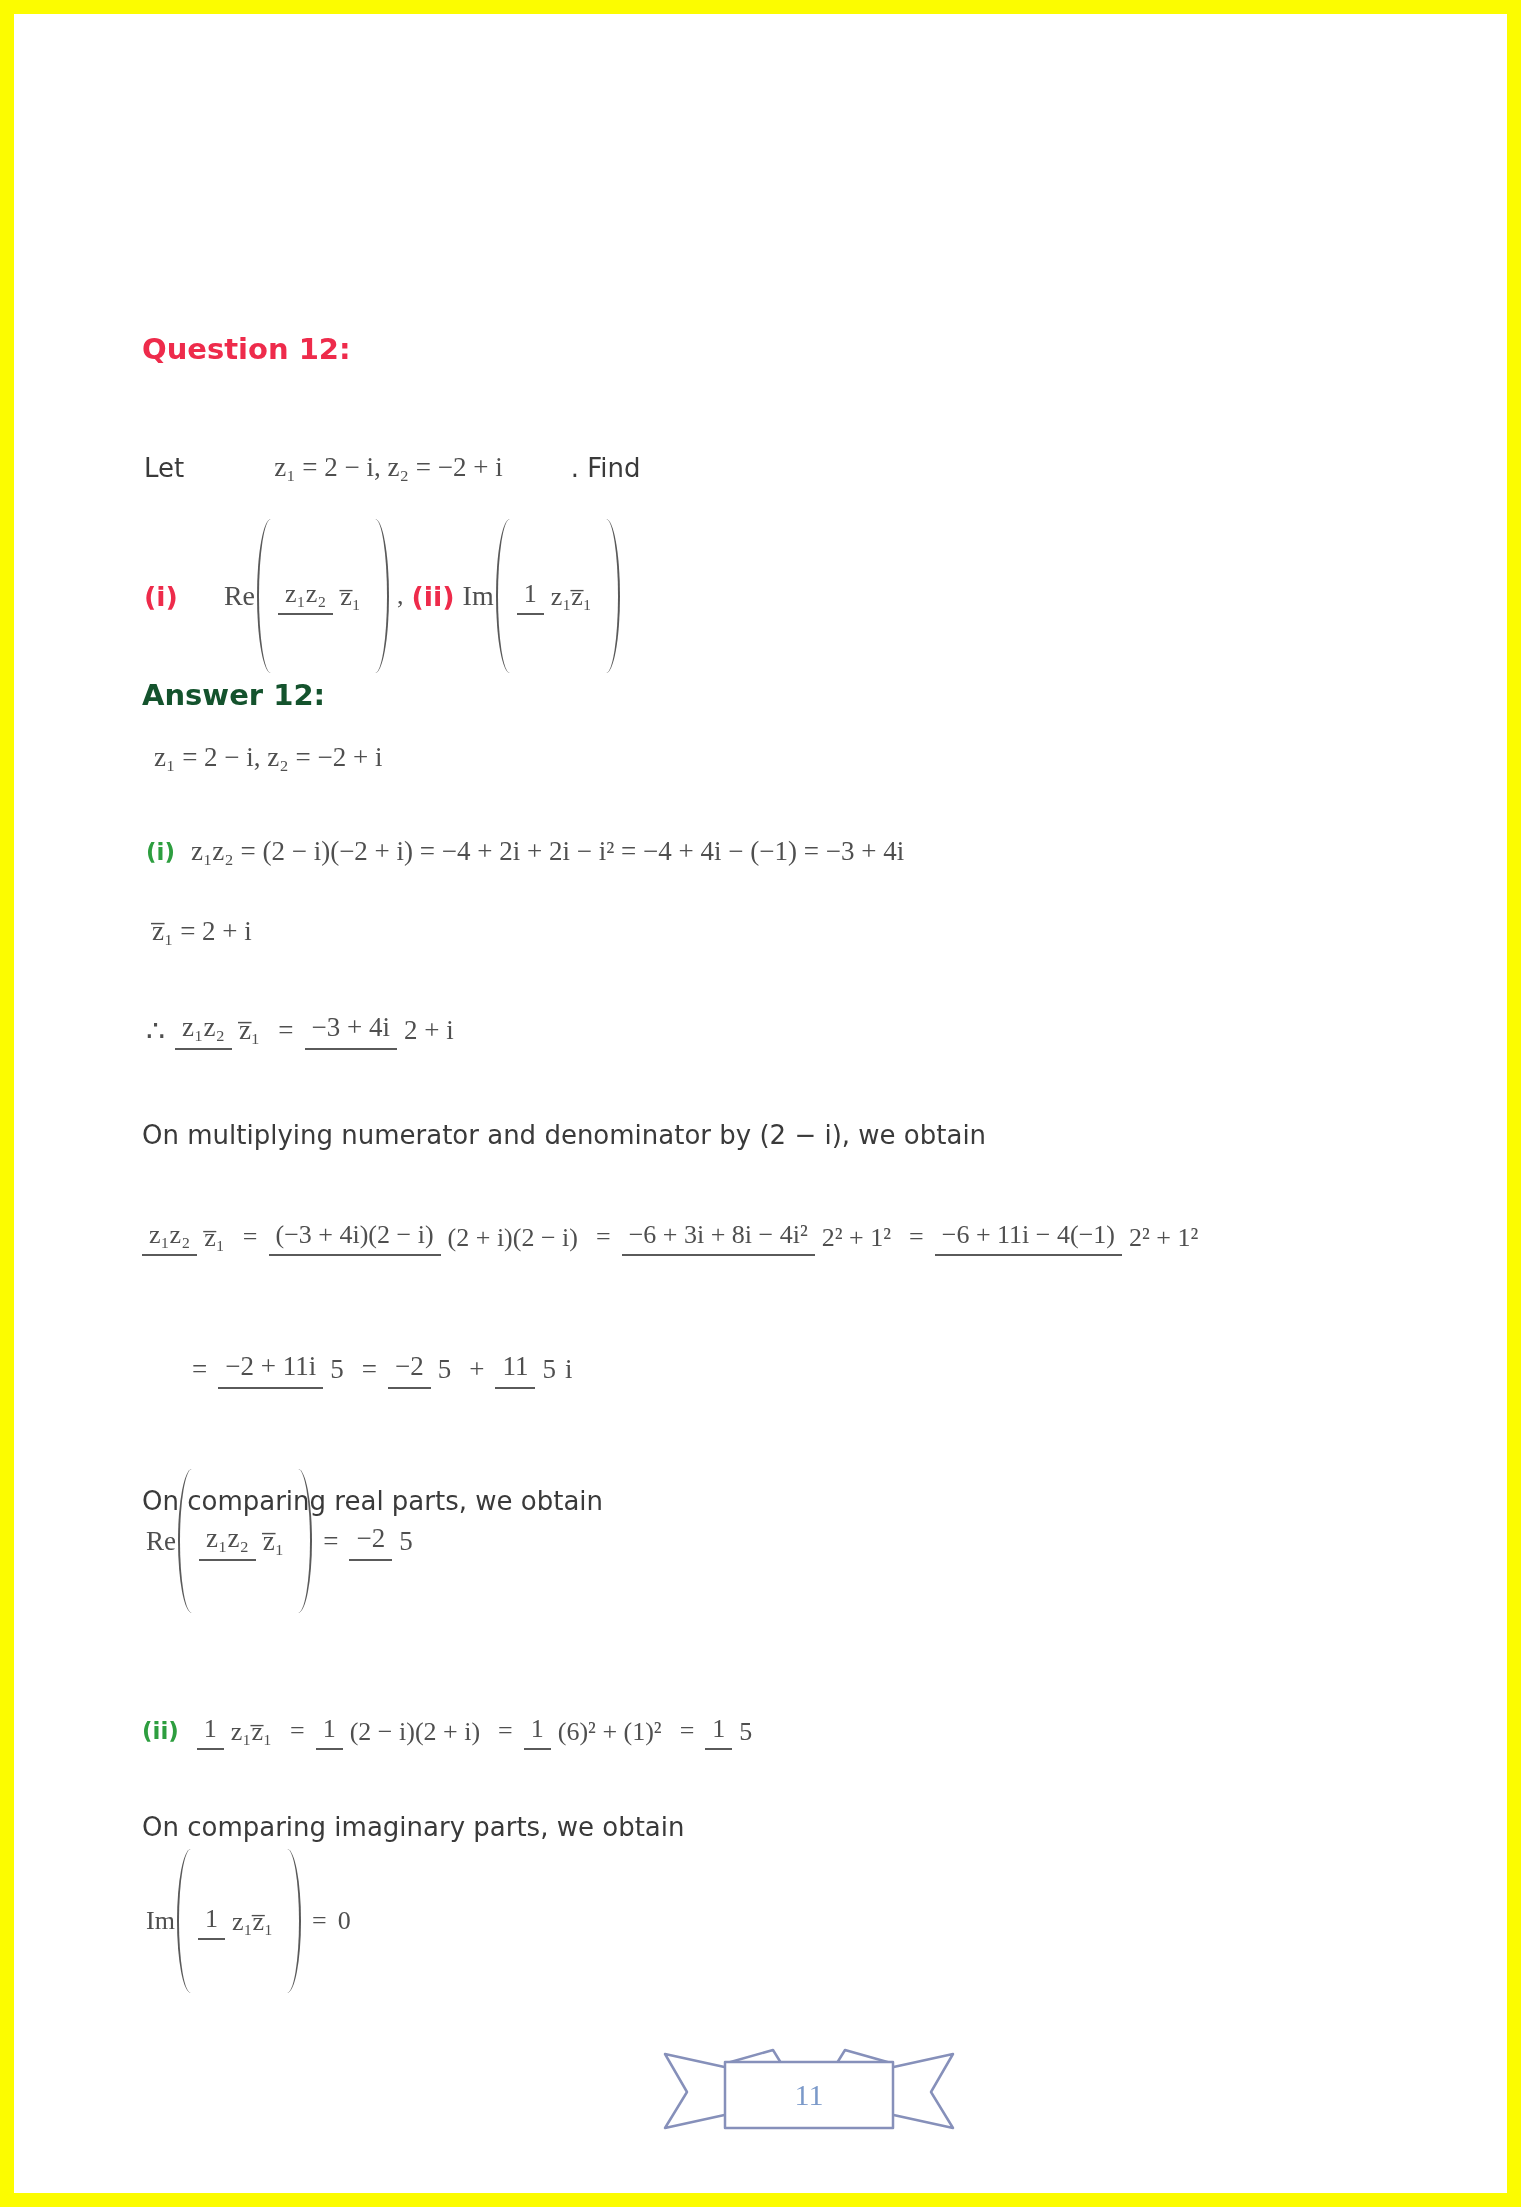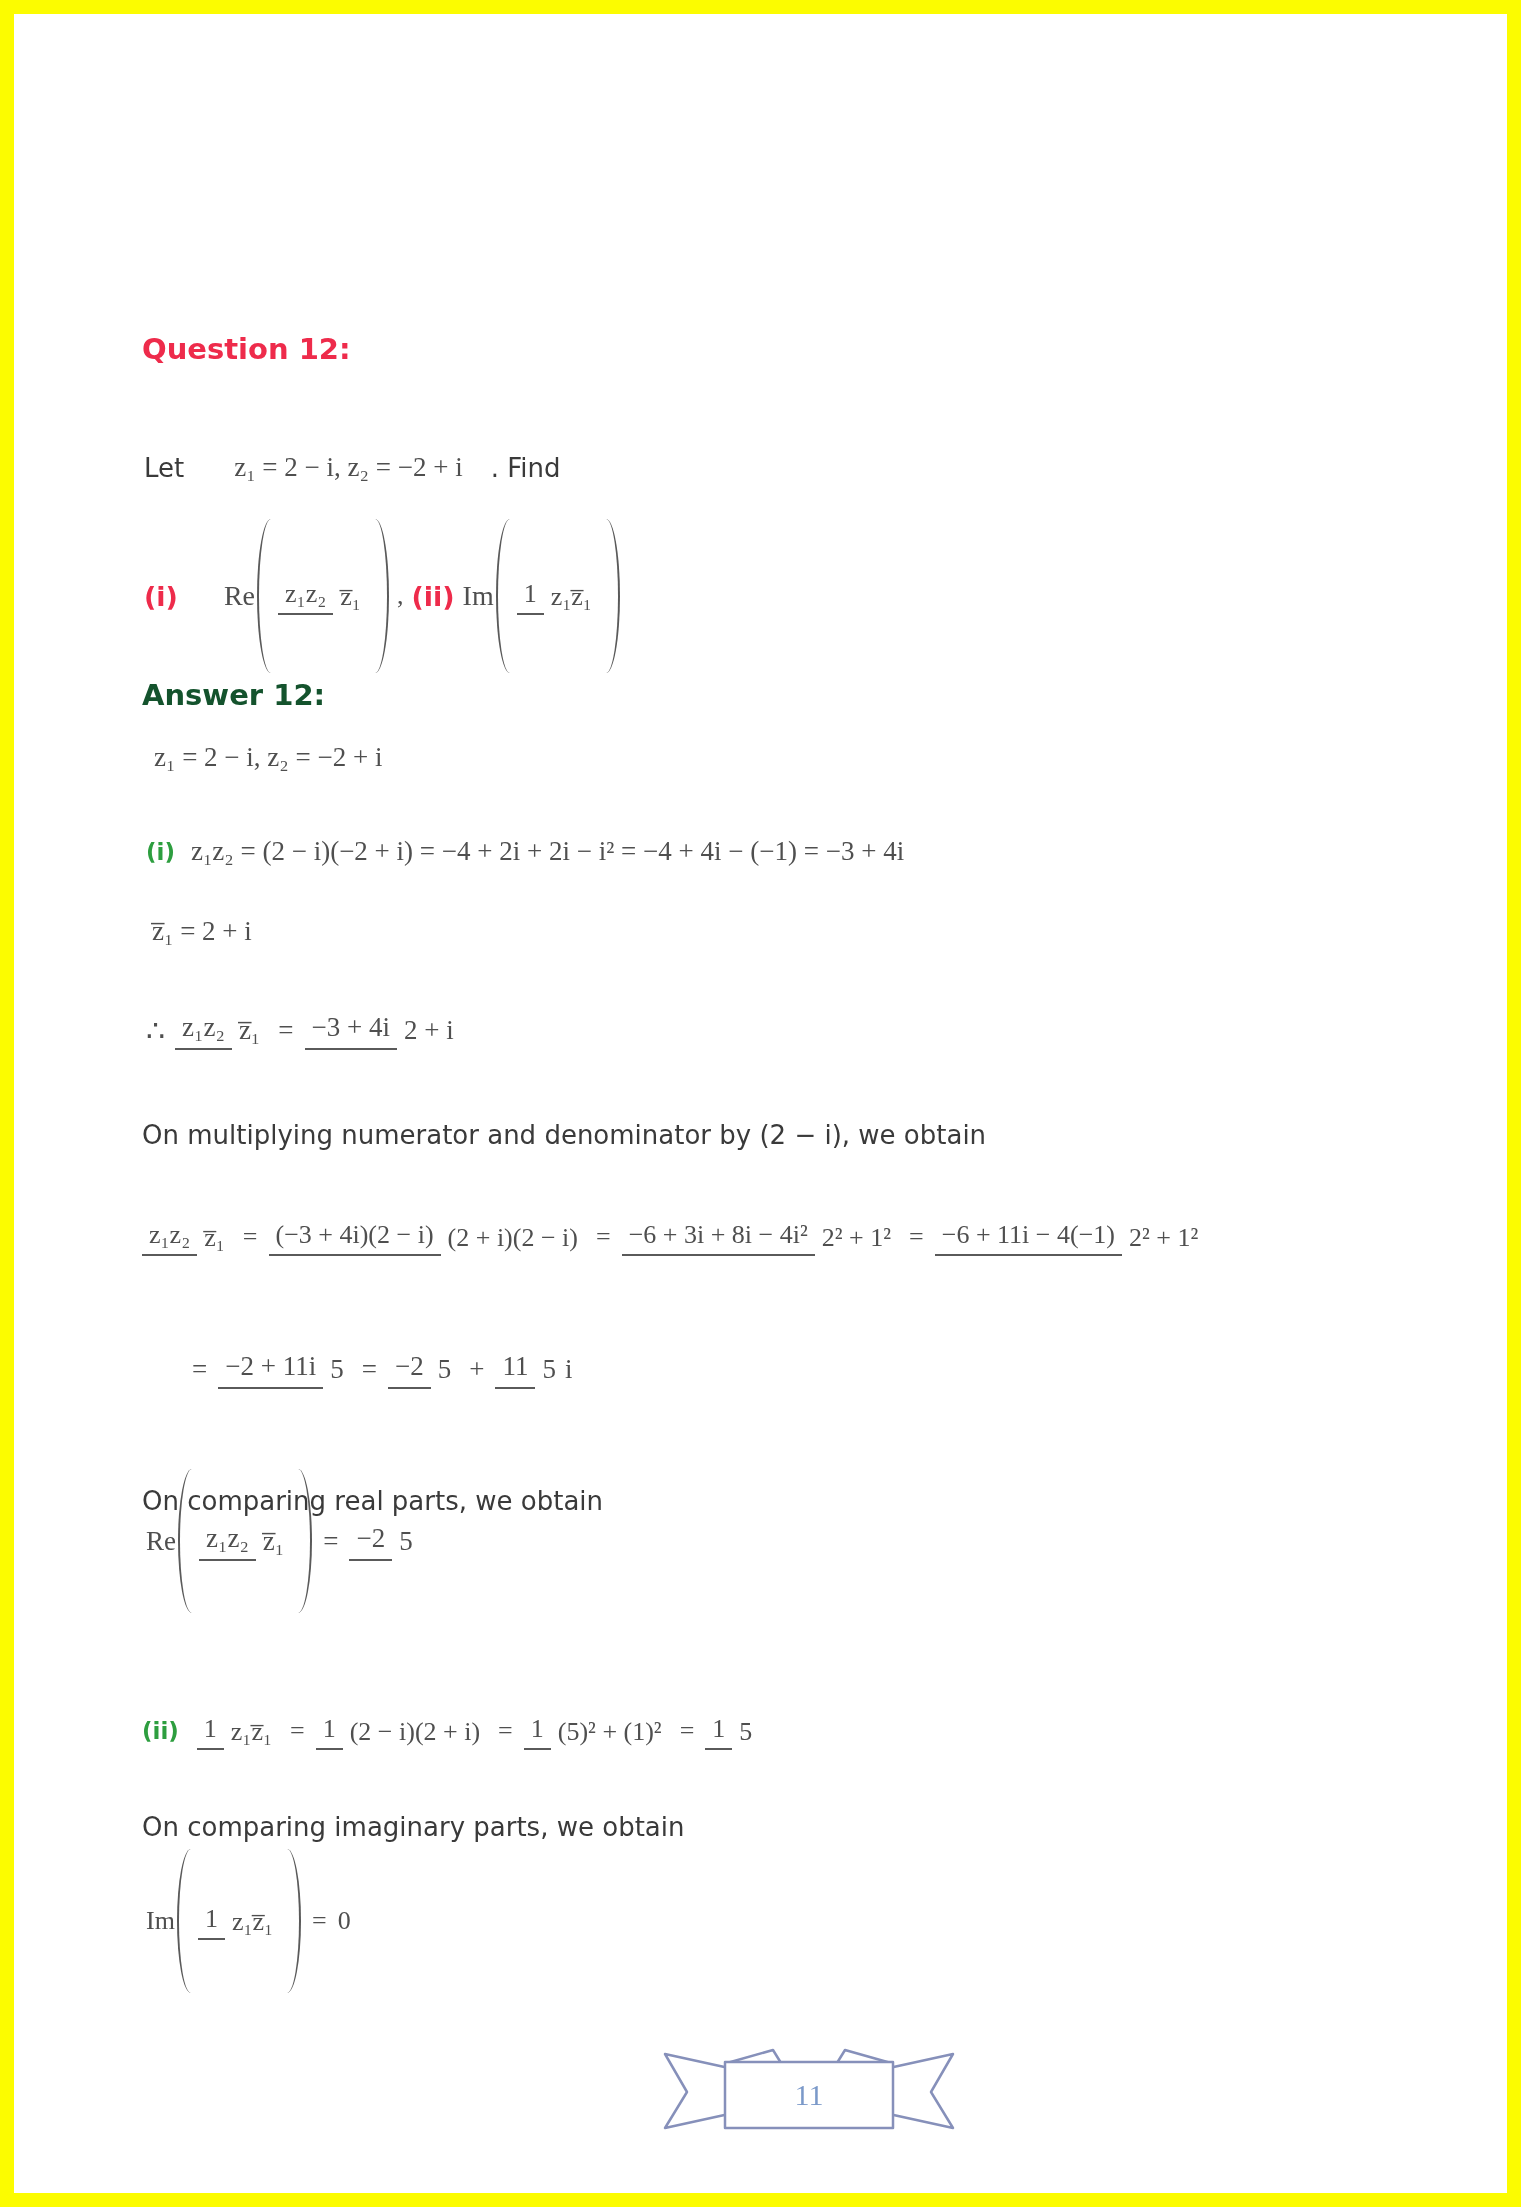--- a/index.html
+++ b/index.html
@@ -35,21 +35,21 @@
   .ribbon text{font-family:"Liberation Serif","DejaVu Serif",serif;}
 </style>
 </head>
 <body>
 
 <div class="page">
   <div class="content">
 
     <h2 class="heading q-heading" style="left:128px;top:318px;">Question 12:</h2>
 
-    <div class="row" style="left:130px;top:438px;">
+    <div class="row" style="left:130px;top:438px;gap:40px;">
       <span class="sans">Let</span>
       <span class="math" style="font-size:27px;margin-left:50px;">z₁ = 2 − i, z₂ = −2 + i</span>
       <span class="sans" style="margin-left:28px;">. Find</span>
     </div>
 
     <div class="row math" style="left:130px;top:512px;height:140px;font-size:26px;">
       <span class="label red">(i)</span>
       <span class="func" style="margin-left:46px;font-size:28px;">Re</span>
       <span class="paren l"></span>
       <span class="frac">
@@ -159,21 +159,21 @@
         <span class="den">z₁z̅₁</span>
       </span>
       <span class="eq">=</span>
       <span class="frac">
         <span class="num">1</span>
         <span class="den">(2 − i)(2 + i)</span>
       </span>
       <span class="eq">=</span>
       <span class="frac">
         <span class="num">1</span>
-        <span class="den">(5)² + (1)²</span>
+        <span class="den">(6)² + (1)²</span>
       </span>
       <span class="eq">=</span>
       <span class="frac">
         <span class="num">1</span>
         <span class="den">5</span>
       </span>
     </div>
 
     <div class="row sans" style="left:128px;top:1798px;">On comparing imaginary parts, we obtain</div>
 

